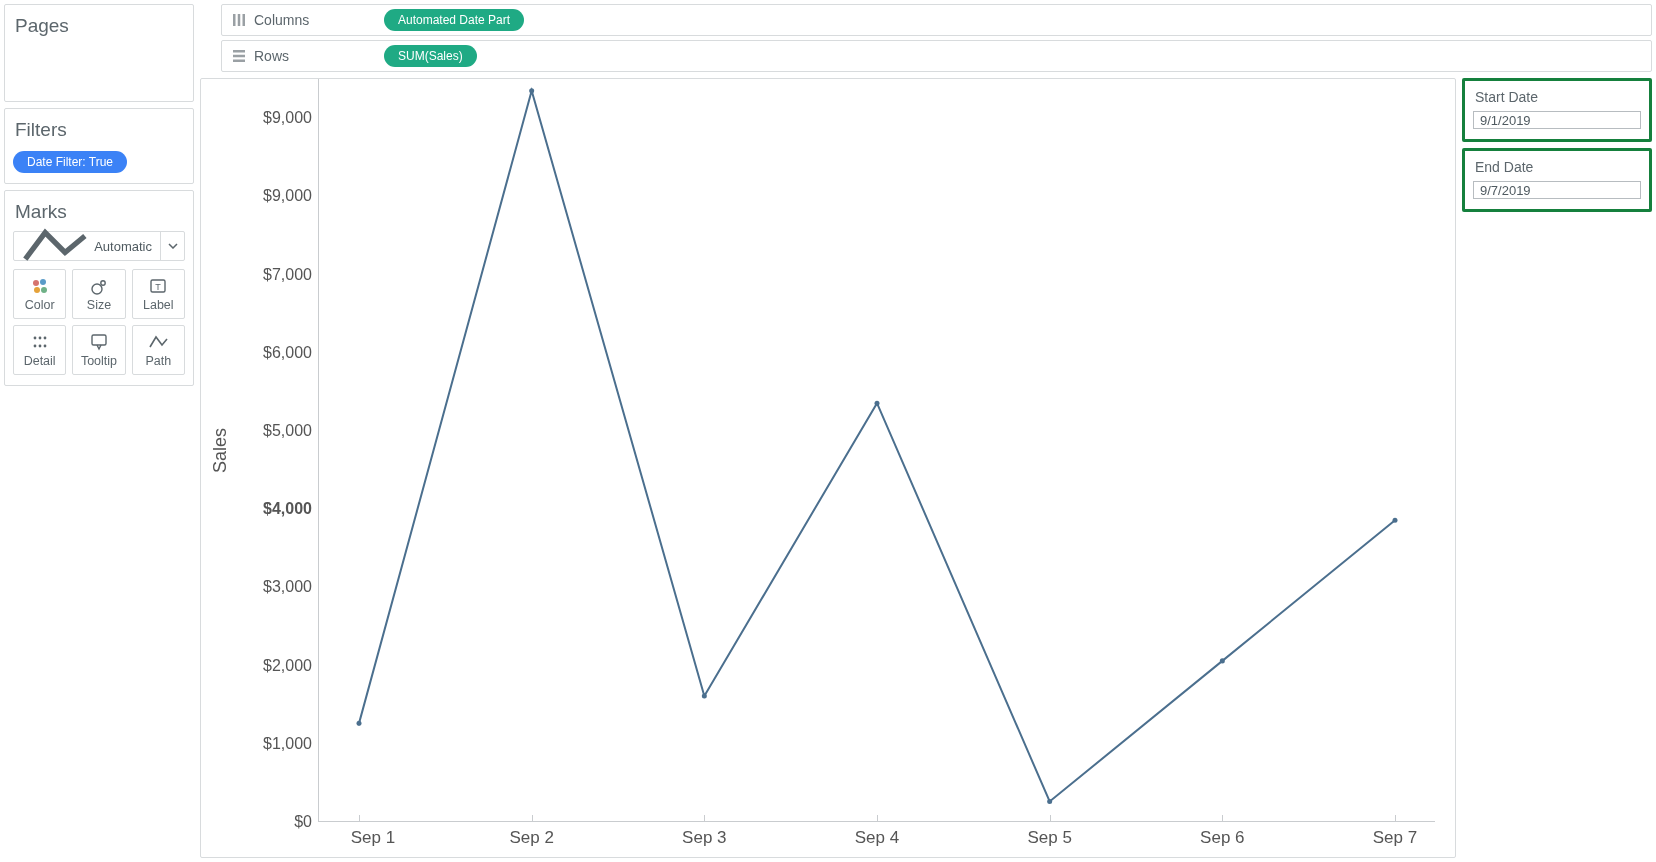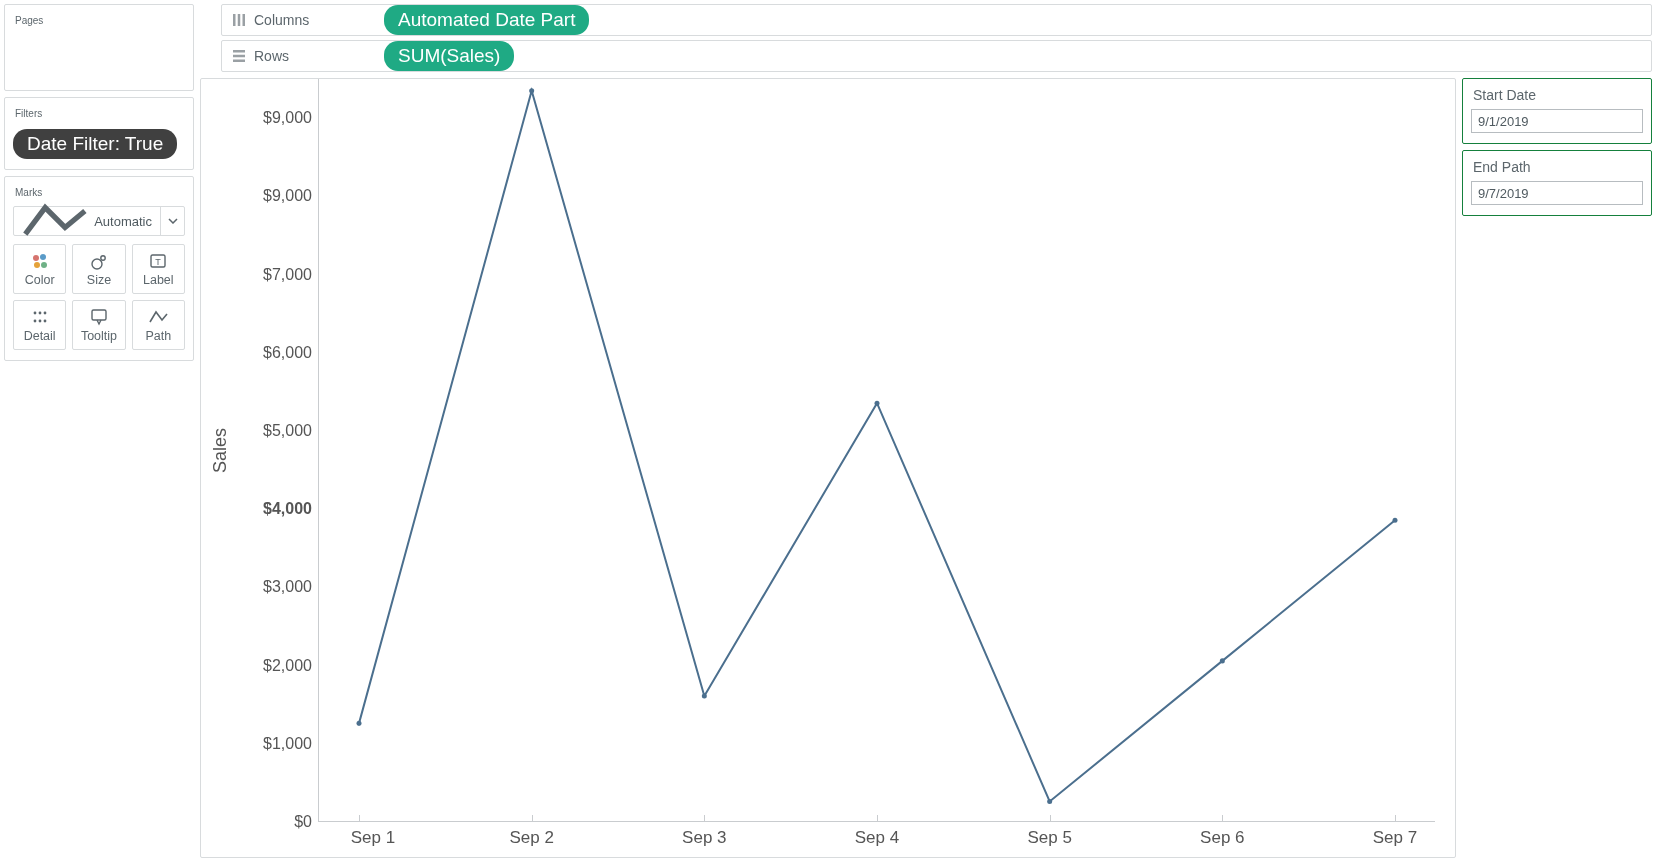--- a/index.html
+++ b/index.html
@@ -24,36 +24,36 @@
     grid-column: 1; grid-row: 1 / span 2;
     display: flex; flex-direction: column; gap: 6px;
   }
   .card {
     border: 1px solid #d8dbdd;
     border-radius: 2px;
     background: #fff;
     padding: 6px 8px 10px 8px;
   }
   .card-title {
-    font-size: 10px;
+    font-size: 19px;
     color: #5c666c;
     padding: 4px 0 8px 2px;
   }
   .pages-body { height: 46px; }
   .filters-body { padding-top: 2px; }
   .pill {
     display: inline-block;
     border-radius: 14px;
     padding: 4px 14px;
     color: #fff;
-    font-size: 19px;
+    font-size: 12px;
     white-space: nowrap;
     cursor: default;
   }
-  .pill-blue  { background: #404040; }
+  .pill-blue  { background: #3b82f6; }
   .pill-green { background: #1faa84; }
   
   .marks-type-row {
     display: flex; align-items: center;
     border: 1px solid #d8dbdd;
     border-radius: 2px;
     height: 30px;
   }
   .marks-type-main {
     flex: 1;
@@ -178,33 +178,33 @@
   }
   .data-dot {
     fill: #4b6f8e;
   }
   
   .right-col {
     grid-column: 3; grid-row: 2;
     display: flex; flex-direction: column; gap: 6px;
   }
   .param-card {
-    border: 1px solid #15803d;
+    border: 3px solid #15803d;
     border-radius: 2px;
     background: #fff;
     padding: 6px 8px 10px 8px;
   }
   .param-title {
     font-size: 14px;
     color: #5c666c;
     padding: 2px 0 6px 2px;
   }
   .param-input {
     width: 100%;
-    height: 24px;
+    height: 18px;
     border: 1px solid #b7bcc0;
     background: #fff;
     font-size: 13px;
     color: #4f5a60;
     padding: 2px 6px;
   }
 </style>
 </head>
 <body>
 
@@ -361,17 +361,17 @@
         </div>
     </div>
   </div>
 
   <div class="right-col">
     <div class="param-card">
       <div class="param-title">Start Date</div>
       <input class="param-input" value="9/1/2019" style="">
     </div>
     <div class="param-card">
-      <div class="param-title">End Path</div>
+      <div class="param-title">End Date</div>
       <input class="param-input" value="9/7/2019" style="">
     </div>
   </div>
 </div>
 
 </body></html>

